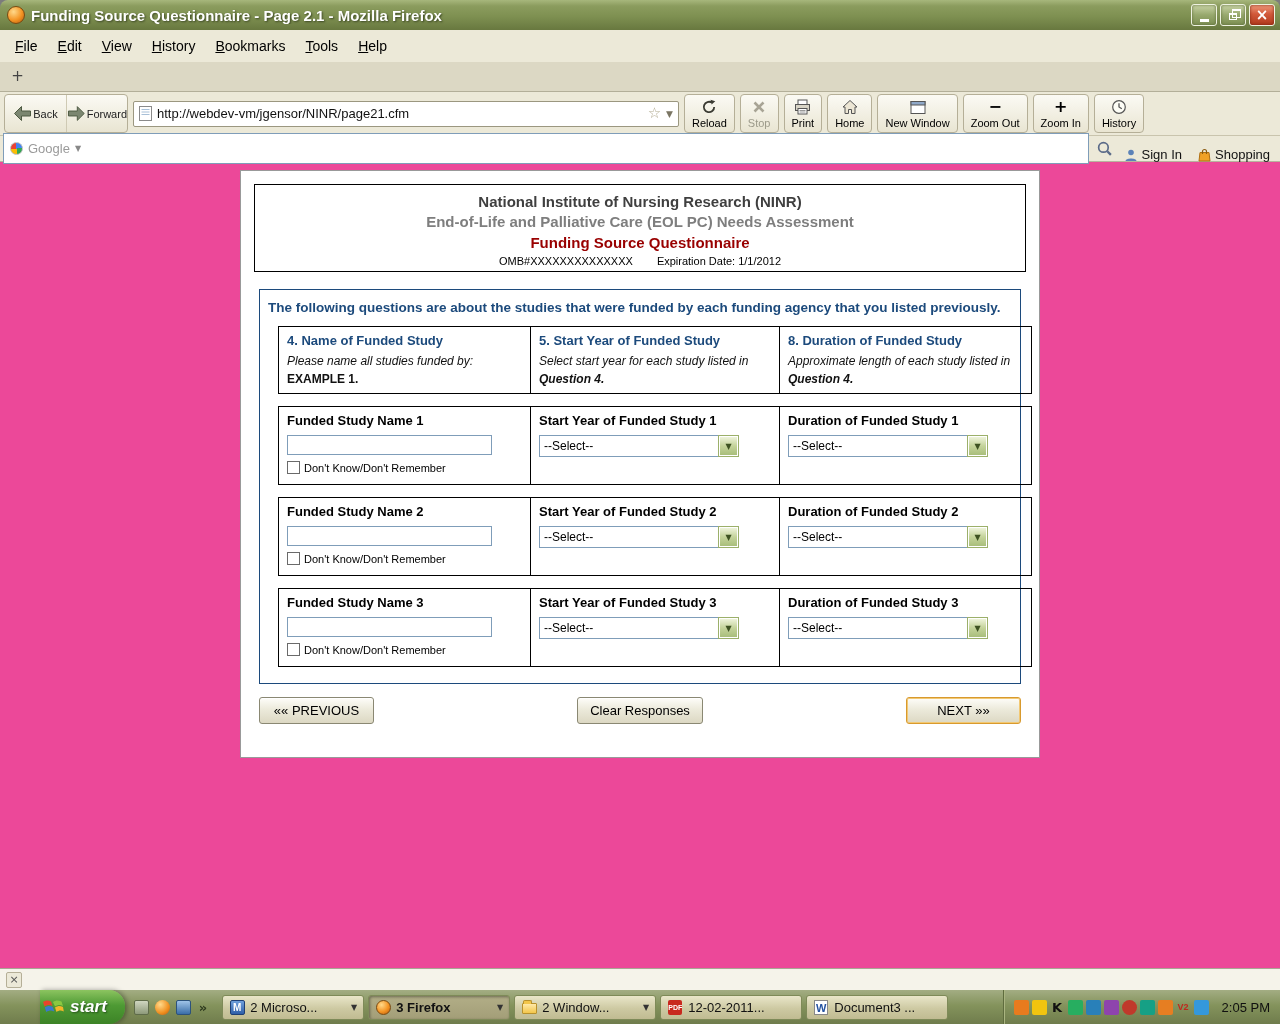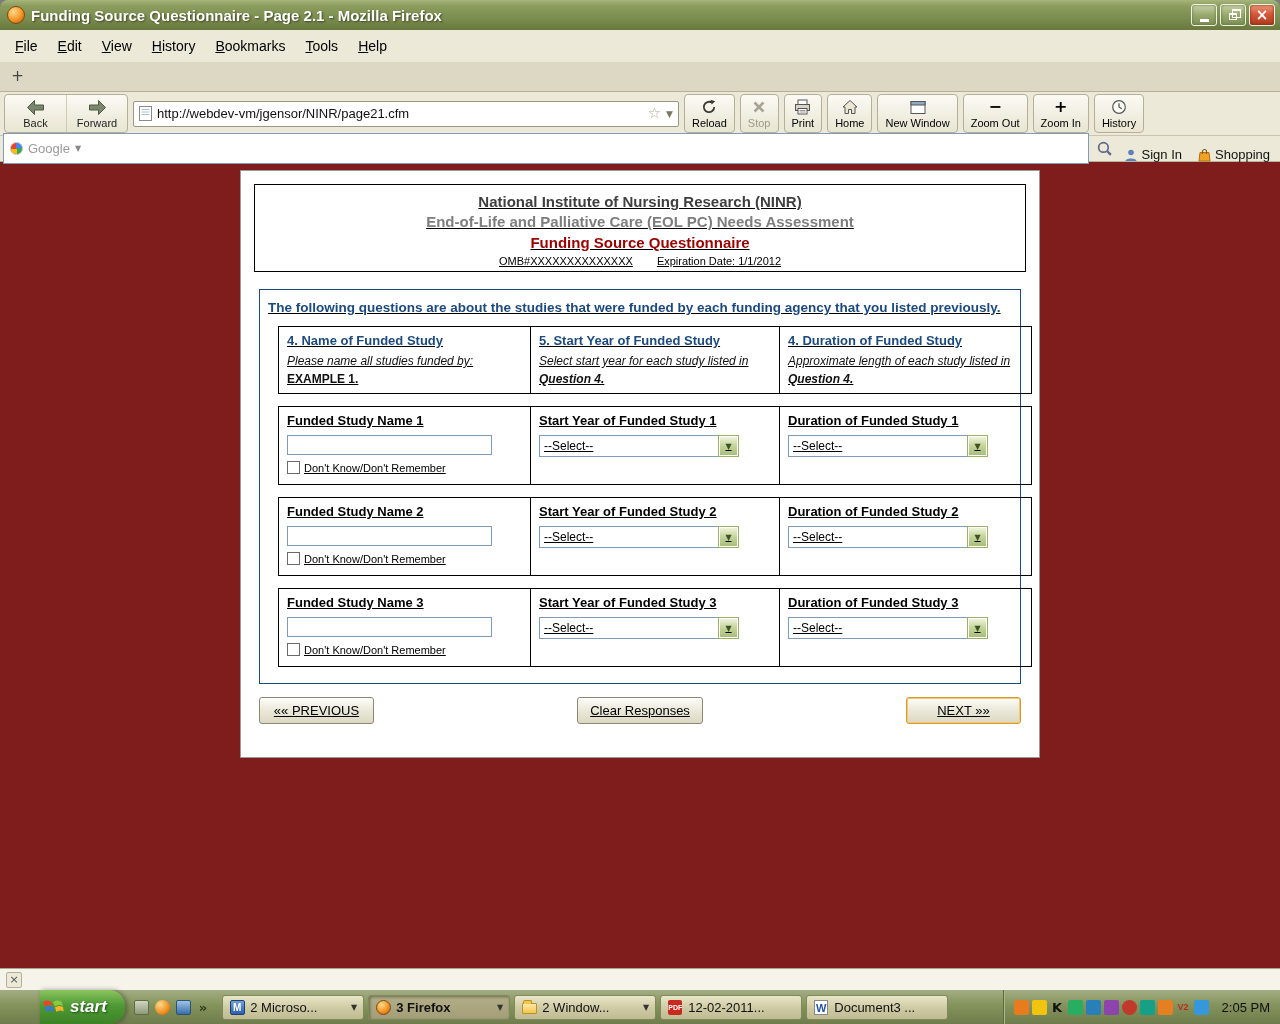--- a/index.html
+++ b/index.html
@@ -38,21 +38,21 @@
     display:flex; align-items:center; padding:0 8px; gap:6px; font-size:13px; color:#111; }
   .tab-label { white-space:nowrap; overflow:hidden; }
   .newtab { width:27px; height:21px; margin-bottom:3px; text-align:center; font-size:15px; color:#444;
     line-height:19px; border-radius:3px; }
 
   
   .navbar { height:44px; background:#ece9d8; display:flex; align-items:center; padding:0 4px; gap:5px;
     border-bottom:1px solid #c9c4ad; }
   .histnav { display:flex; height:39px; flex:none; border:1px solid #b5af97; border-radius:4px;
     background:linear-gradient(#fbfaf4,#e9e5d2); overflow:hidden; }
-  .navbtn { width:61px; display:flex; flex-direction:column; align-items:center; justify-content:center; gap:1px;
+  .navbtn { width:61px; display:flex; flex-direction:row; align-items:center; justify-content:center; gap:1px;
     font-size:11px; color:#222; background:transparent; border:none; font-family:inherit; }
   .navbtn + .navbtn { border-left:1px solid #cfcab4; }
   .urlbar { width:546px; flex:none; height:26px; background:#fff; border:1px solid #9b9780; border-radius:2px;
     display:flex; align-items:center; padding:0 5px; gap:5px; }
   .url-text { flex:1; font-size:13px; color:#111; white-space:nowrap; overflow:hidden; }
   .star { color:#b3ac92; font-size:15px; line-height:1; }
   .url-drop { color:#7a7563; font-size:9px; }
   .toolbtn { height:39px; padding:2px 7px; border:1px solid #b5af97; border-radius:4px; font-family:inherit;
     background:linear-gradient(#fbfaf4,#e9e5d2); display:flex; flex-direction:column; align-items:center;
     justify-content:center; gap:1px; font-size:11px; color:#000; }
@@ -66,21 +66,21 @@
   .gbox { flex:1; height:31px; background:#fff; border:1px solid #7f9db9; display:flex; align-items:center;
     padding:0 6px; gap:5px; }
   .gicon { width:13px; height:13px; border-radius:50%; flex:none; border:1px solid #bbb;
     background:conic-gradient(#4285f4 0 25%, #34a853 0 50%, #fbbc05 0 75%, #ea4335 0); }
   .gtext { color:#9a9a9a; font-size:13px; }
   .gdrop { color:#888; font-size:8px; }
   .glinks { display:flex; align-items:center; gap:16px; padding:0 4px; font-size:13px; color:#111; }
   .glink { display:flex; align-items:center; gap:4px;margin-top:12px; }
 
   
-  .viewport { height:806px; background:#7f1d1d; overflow:hidden;text-decoration:underline; }
+  .viewport { height:806px; background:#ec4899; overflow:hidden; }
   .docpage { width:800px; height:588px; margin:8px auto 0; background:#fff; border:1px solid #999; padding:13px; }
   .doc-header { height:88px; border:1px solid #000; text-align:center; padding-top:7px; }
   .dh1 { font-size:15px; font-weight:bold; color:#3f3f3f; line-height:20px; }
   .dh2 { font-size:15px; font-weight:bold; color:#7e7e7e; line-height:20px; }
   .dh3 { font-size:15px; font-weight:bold; color:#990000; line-height:21px; }
   .omb { font-size:11px; color:#000; margin-top:2px; }
   .omb .exp { margin-left:24px; }
   .main-box { margin:17px 5px 0; border:1px solid #1c4a7c; padding:5px 4px 16px; }
   .intro { color:#1c4a7c; font-weight:bold; font-size:13.5px; line-height:17px; padding:4px 4px 10px; }
   table.qtable { border-collapse:collapse; table-layout:fixed; width:100%;margin-left:14px; }
@@ -333,21 +333,21 @@
             <div class="coltitle">4. Name of Funded Study</div>
             <span class="cdesc">Please name all studies funded by:</span>
             <span class="cbold">EXAMPLE 1.</span>
           </td>
           <td class="c2">
             <div class="coltitle">5. Start Year of Funded Study</div>
             <span class="cdesc">Select start year for each study listed in</span>
             <span class="cbold it">Question 4.</span>
           </td>
           <td class="c3">
-            <div class="coltitle">4. Duration of Funded Study</div>
+            <div class="coltitle">8. Duration of Funded Study</div>
             <span class="cdesc">Approximate length of each study listed in</span>
             <span class="cbold it">Question 4.</span>
           </td>
         </tr>
       </tbody>
         </table>
 
       <table class="qtable rowtable">
         <tbody>
             <tr>

